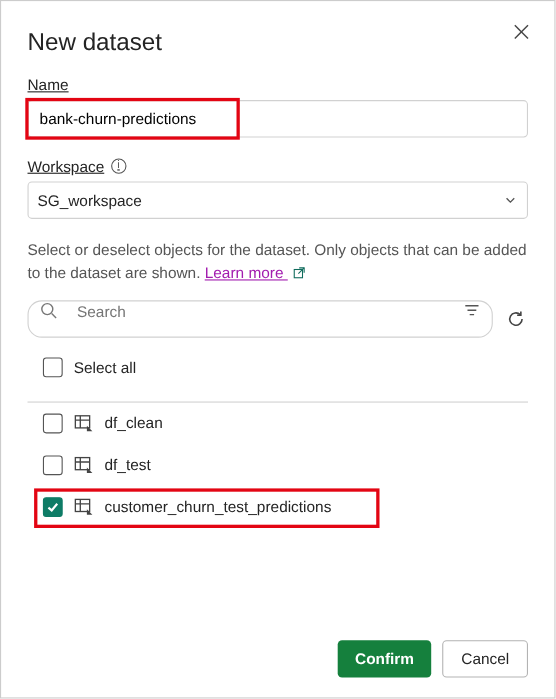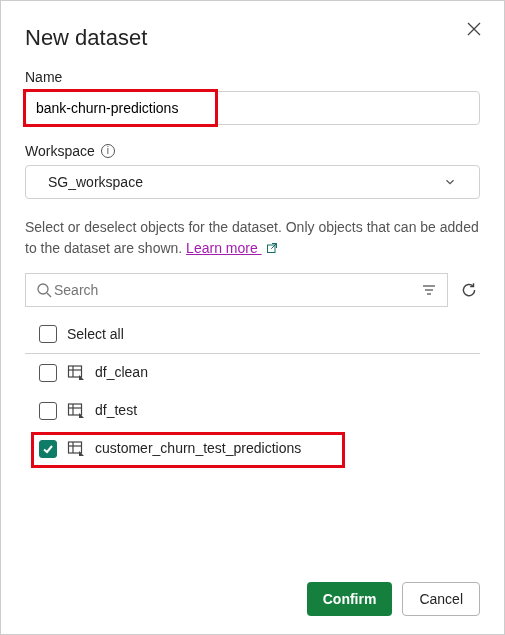--- a/index.html
+++ b/index.html
@@ -32,20 +32,21 @@
     align-items:center;
     justify-content:center;
   }
   .field-label {
     font-size:14px;
     margin-bottom:6px;
     display:flex;
     align-items:center;
     gap:6px;
     color:#242424;
+    text-decoration:underline;
   }
   .info-circle {
     width:14px; height:14px;
     border:1px solid #555;
     border-radius:50%;
     display:inline-flex;
     align-items:center;
     justify-content:center;
     font-size:10px;
     line-height:1;
@@ -70,21 +71,21 @@
     height:38px;
     width:195px;
     border:3px solid #e30513;
     pointer-events:none;
   }
   .dropdown {
     width:100%;
     height:34px;
     border:1px solid #d1d1d1;
     border-radius:4px;
-    padding:0 22px;
+    padding:0 8px;
     display:flex;
     align-items:center;
     justify-content:space-between;
     cursor:pointer;
     margin-bottom:18px;
     background:#fff;
   }
   .chevron-down { width:14px; height:14px; }
   .helper-text {
     font-size:14px;
@@ -101,41 +102,41 @@
   .search-row {
     display:flex;
     align-items:center;
     gap:10px;
     margin-bottom:10px;
   }
   .search-box {
     flex:1;
     height:34px;
     border:1px solid #d1d1d1;
-    border-radius:0;
-    display:flex;
-    align-items:center;
+    border-radius:13px;
+    display:flex;
+    align-items:flex-start;
     padding:0 10px;
-    gap:0;
+    gap:16px;
   }
   .search-box input {
     flex:1; border:none; outline:none; font-size:14px; font-family:inherit; background:transparent;
   }
   .icon16 { width:16px; height:16px; flex-shrink:0; }
   .refresh-btn {
     width:22px; height:22px;
     border:none; background:none; cursor:pointer; padding:0;
     display:flex; align-items:center; justify-content:center;
   }
   .list-area { }
   .select-all-row {
     display:flex;
     align-items:center;
     gap:10px;
-    padding:8px 6px 10px 14px;
+    padding:8px 6px 22px 14px;
     border-bottom:1px solid #d1d1d1;
   }
   .list-row {
     display:flex;
     align-items:flex-start;
     gap:10px;
     padding:10px 6px 10px 14px;
     position:relative;
   }
   .cb {

